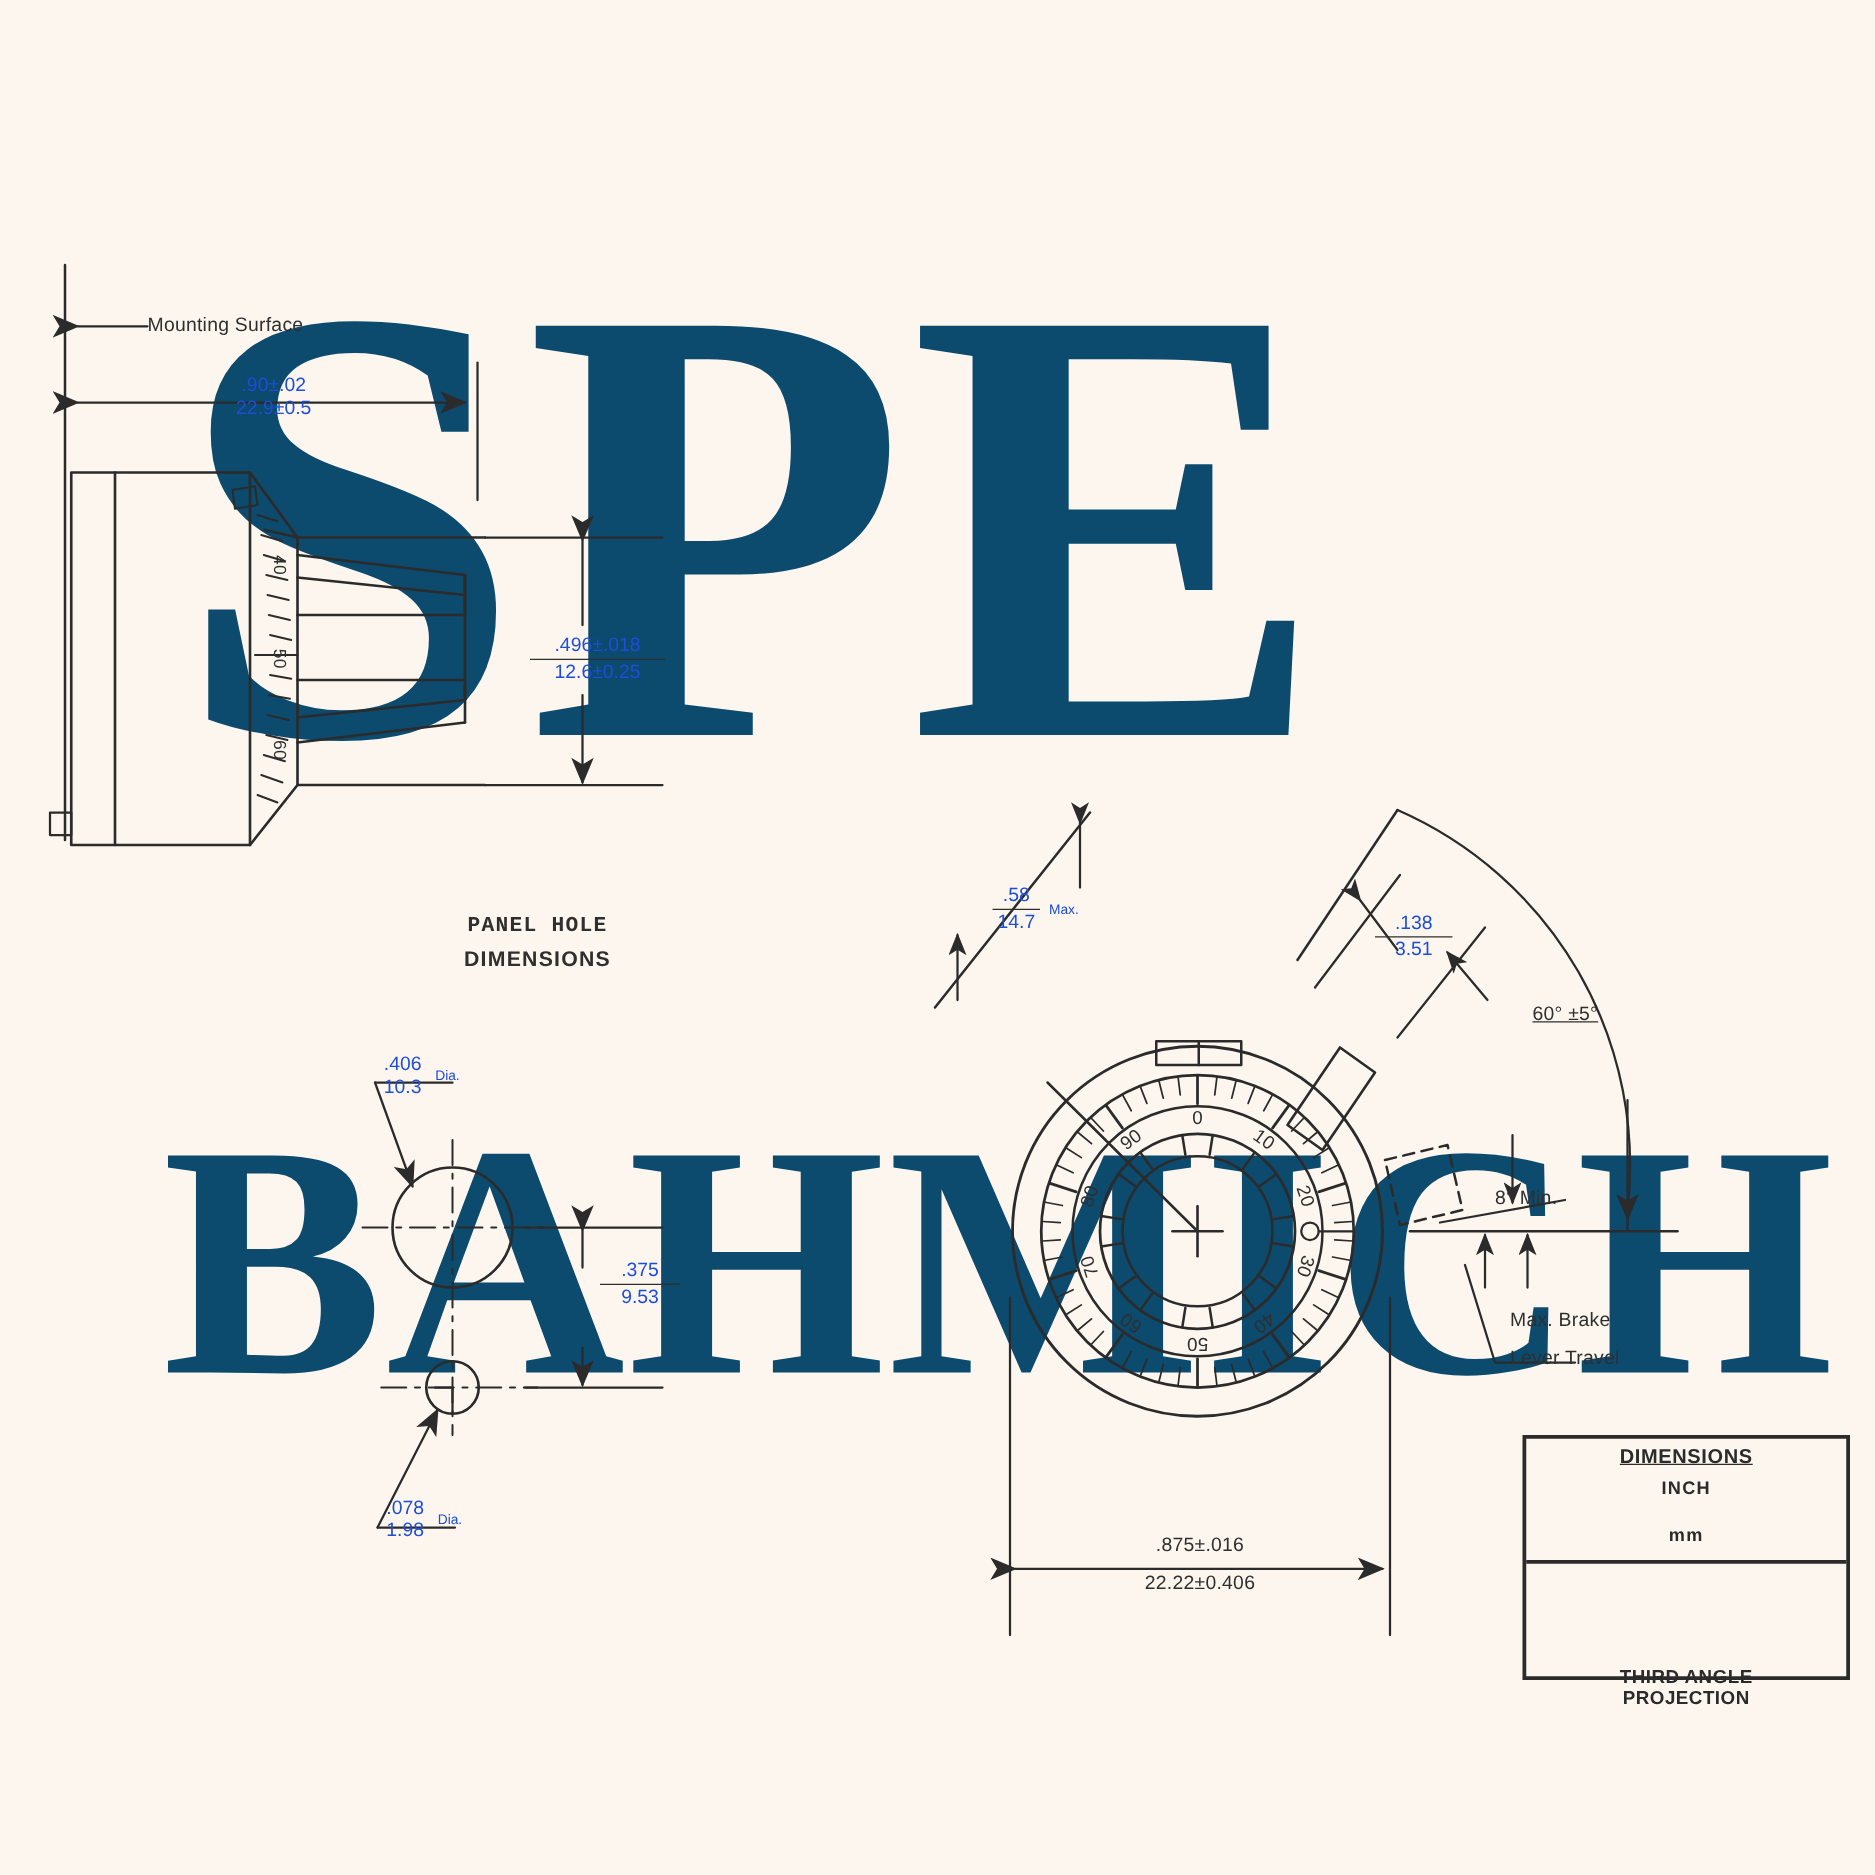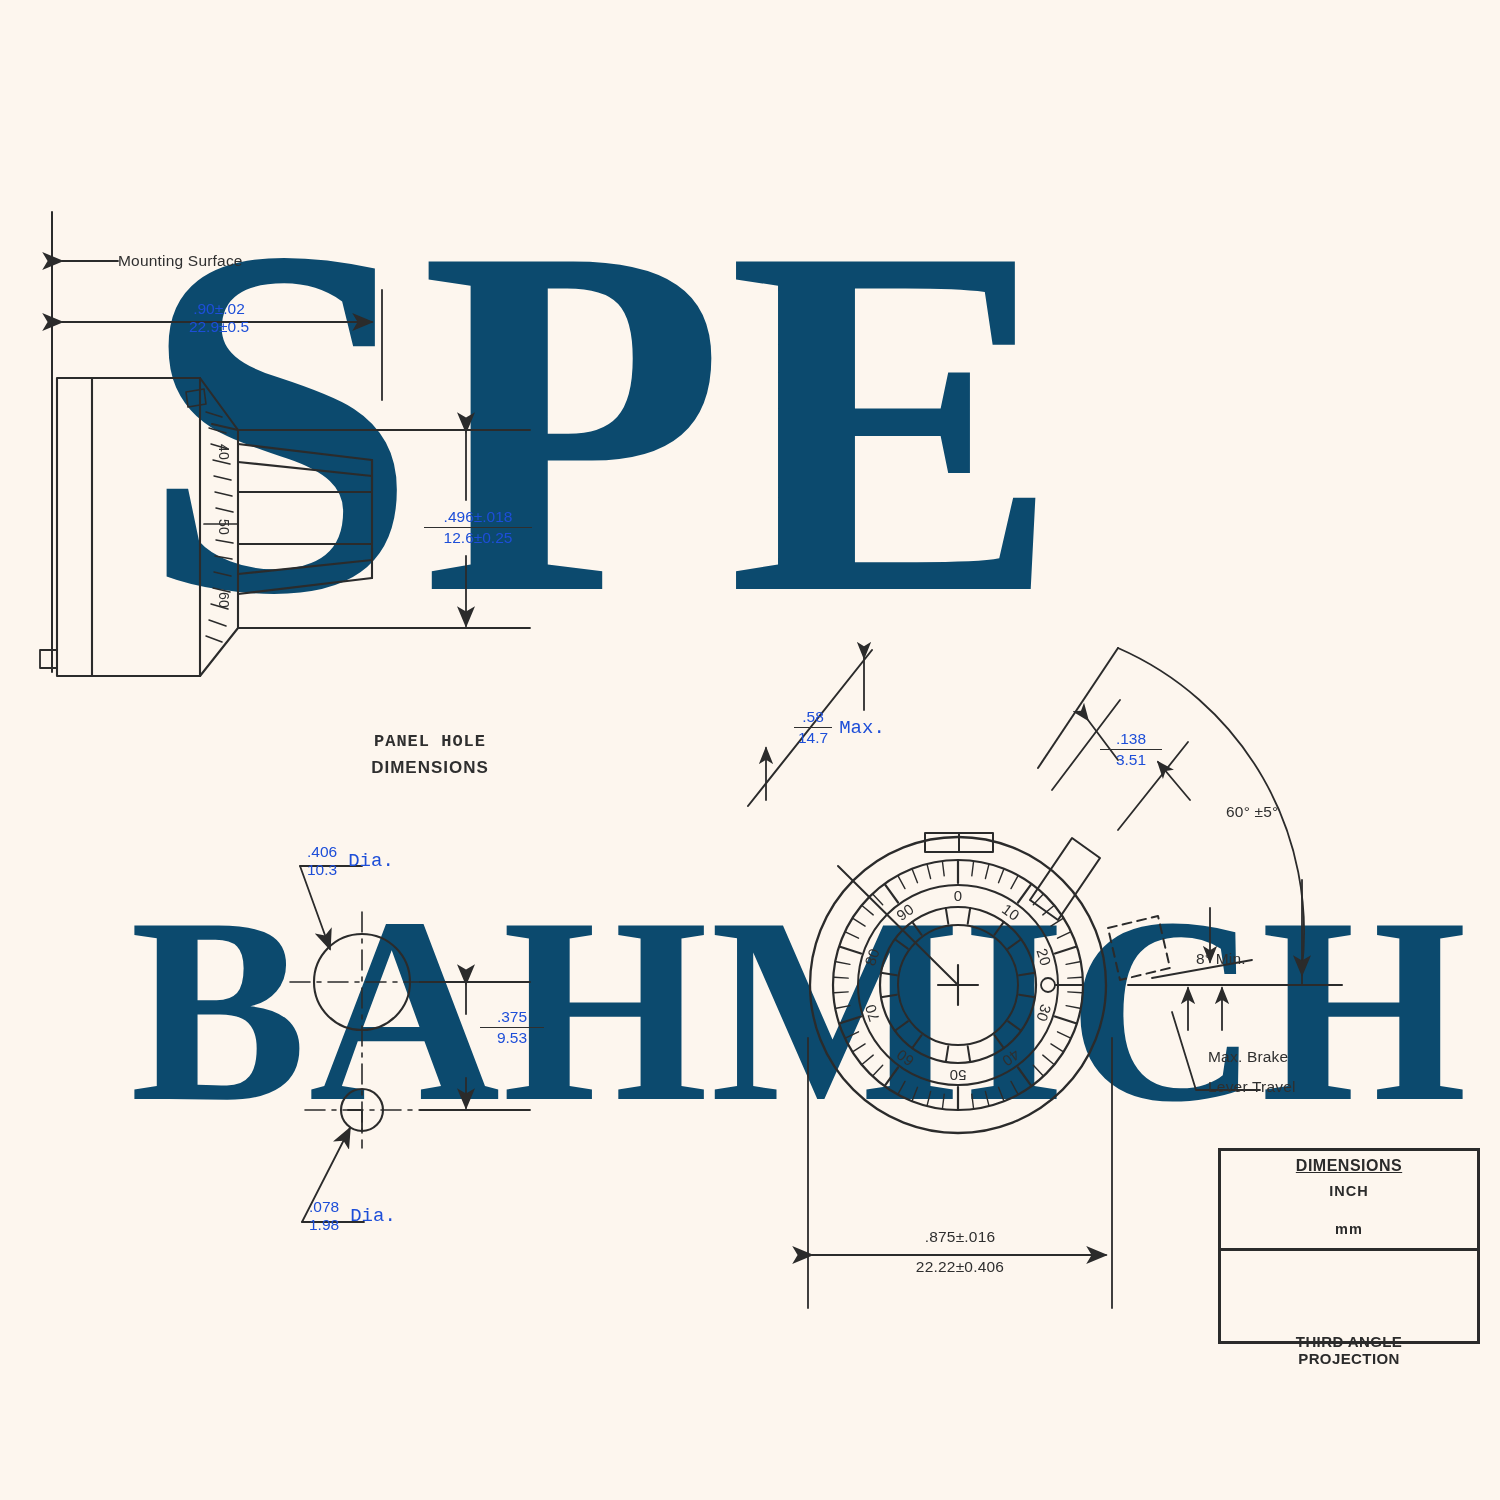--- a/index.html
+++ b/index.html
@@ -63,23 +63,22 @@
     border-top: 1.6px solid #2f2f2f;
     margin: 1px 0 1px 0;
   }
   .frac .den { display: block; padding: 0 4px; }
   .frac.sideword {
     display: flex;
     align-items: center;
   }
   .fracbox { display: inline-block; }
   .sideword-text {
-    font-size: 19px;
+    font-size: 11px;
     padding-left: 7px;
-    font-family: Liberation Mono, monospace;
   }
   
   #legend {
     position: absolute;
     left: 1218px;
     top: 1148px;
     width: 262px;
     height: 196px;
     border: 3px solid #2b2b2b;
     background: #fdf6ee;
@@ -404,21 +403,21 @@
     </span>
     <span class="sideword-text">Max.</span>
   </div>
 
   <div class="frac" style="left:1100px; top:730px; width:62px;">
     <span class="num">.138</span>
     <span class="bar"></span>
     <span class="den">3.51</span>
   </div>
 
-  <div class="lbl" style="left:1226px; top:803px;">60° ±5°</div>
+  <div class="lbl" style="left:1226px; top:803px;text-decoration:underline;">60° ±5°</div>
 
   <div class="lbl" style="left:1196px; top:950px;">8° Min.</div>
 
   <div class="lbl" style="left:1208px; top:1048px;">Max. Brake</div>
   <div class="lbl" style="left:1208px; top:1078px;">Lever Travel</div>
 
   <div class="lbl center" style="left:870px; top:1228px; width:180px;">.875±.016</div>
   <div class="lbl center" style="left:870px; top:1258px; width:180px;">22.22±0.406</div>
 
   <div id="legend">

